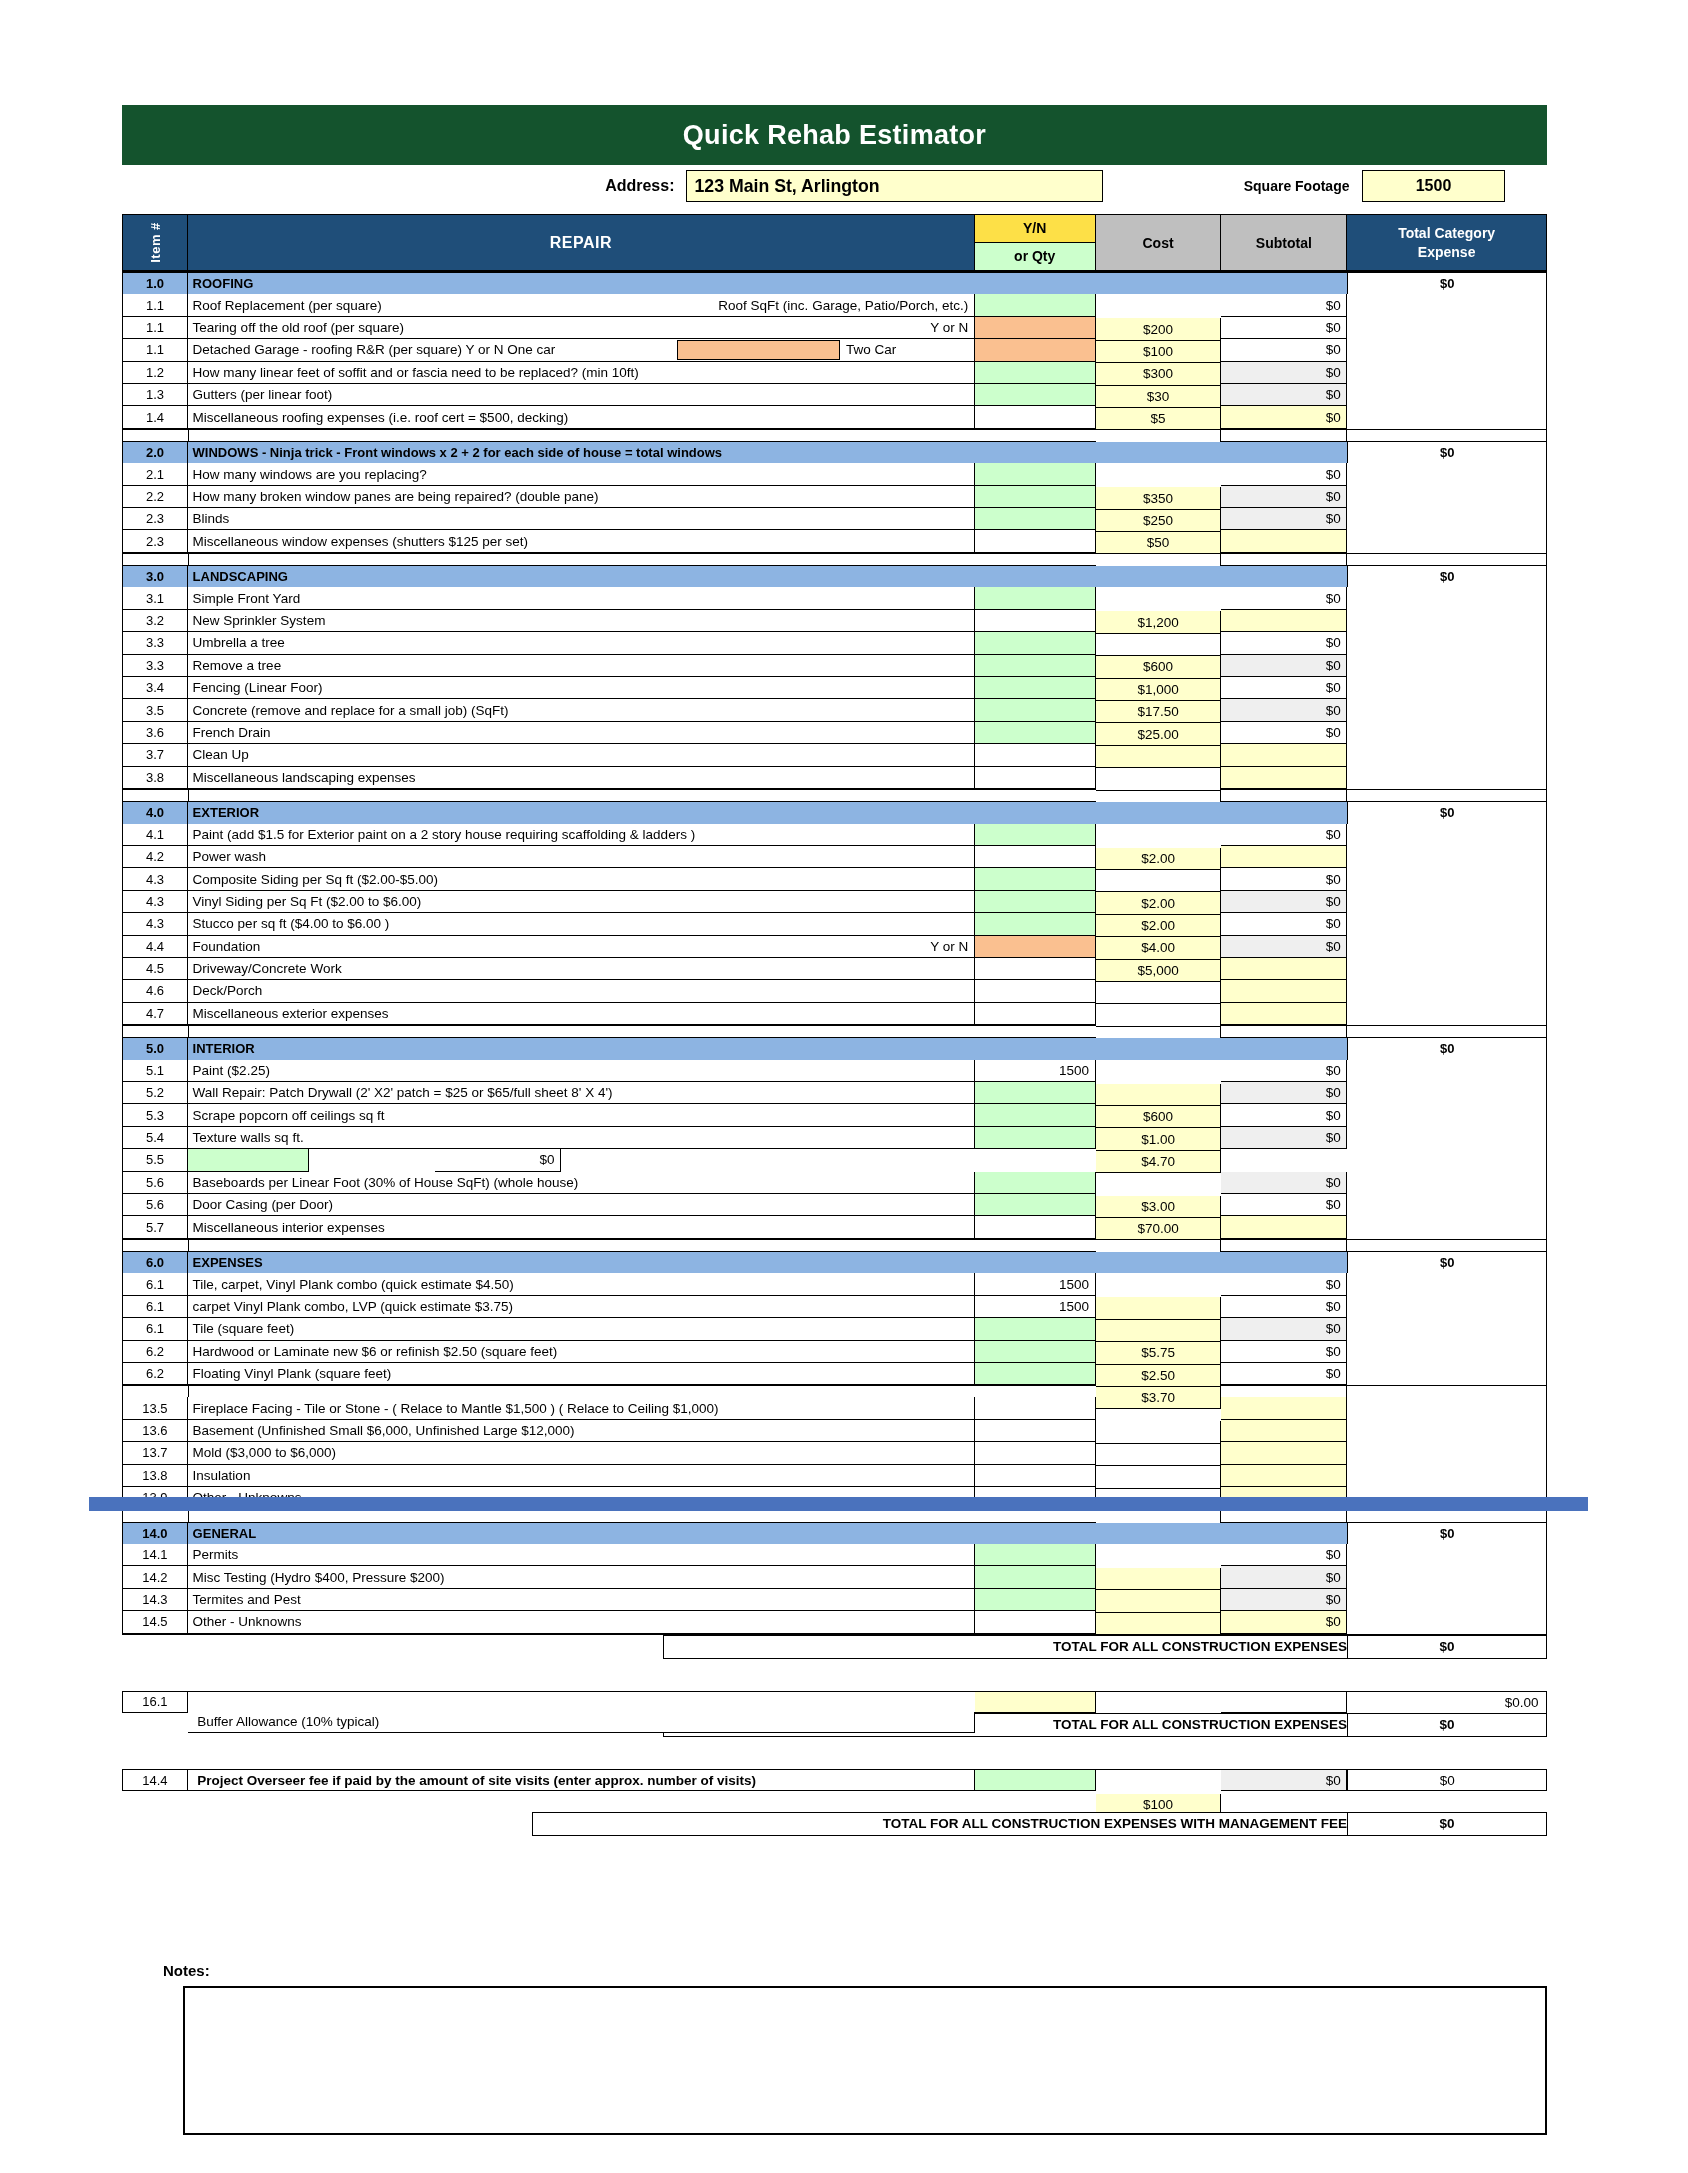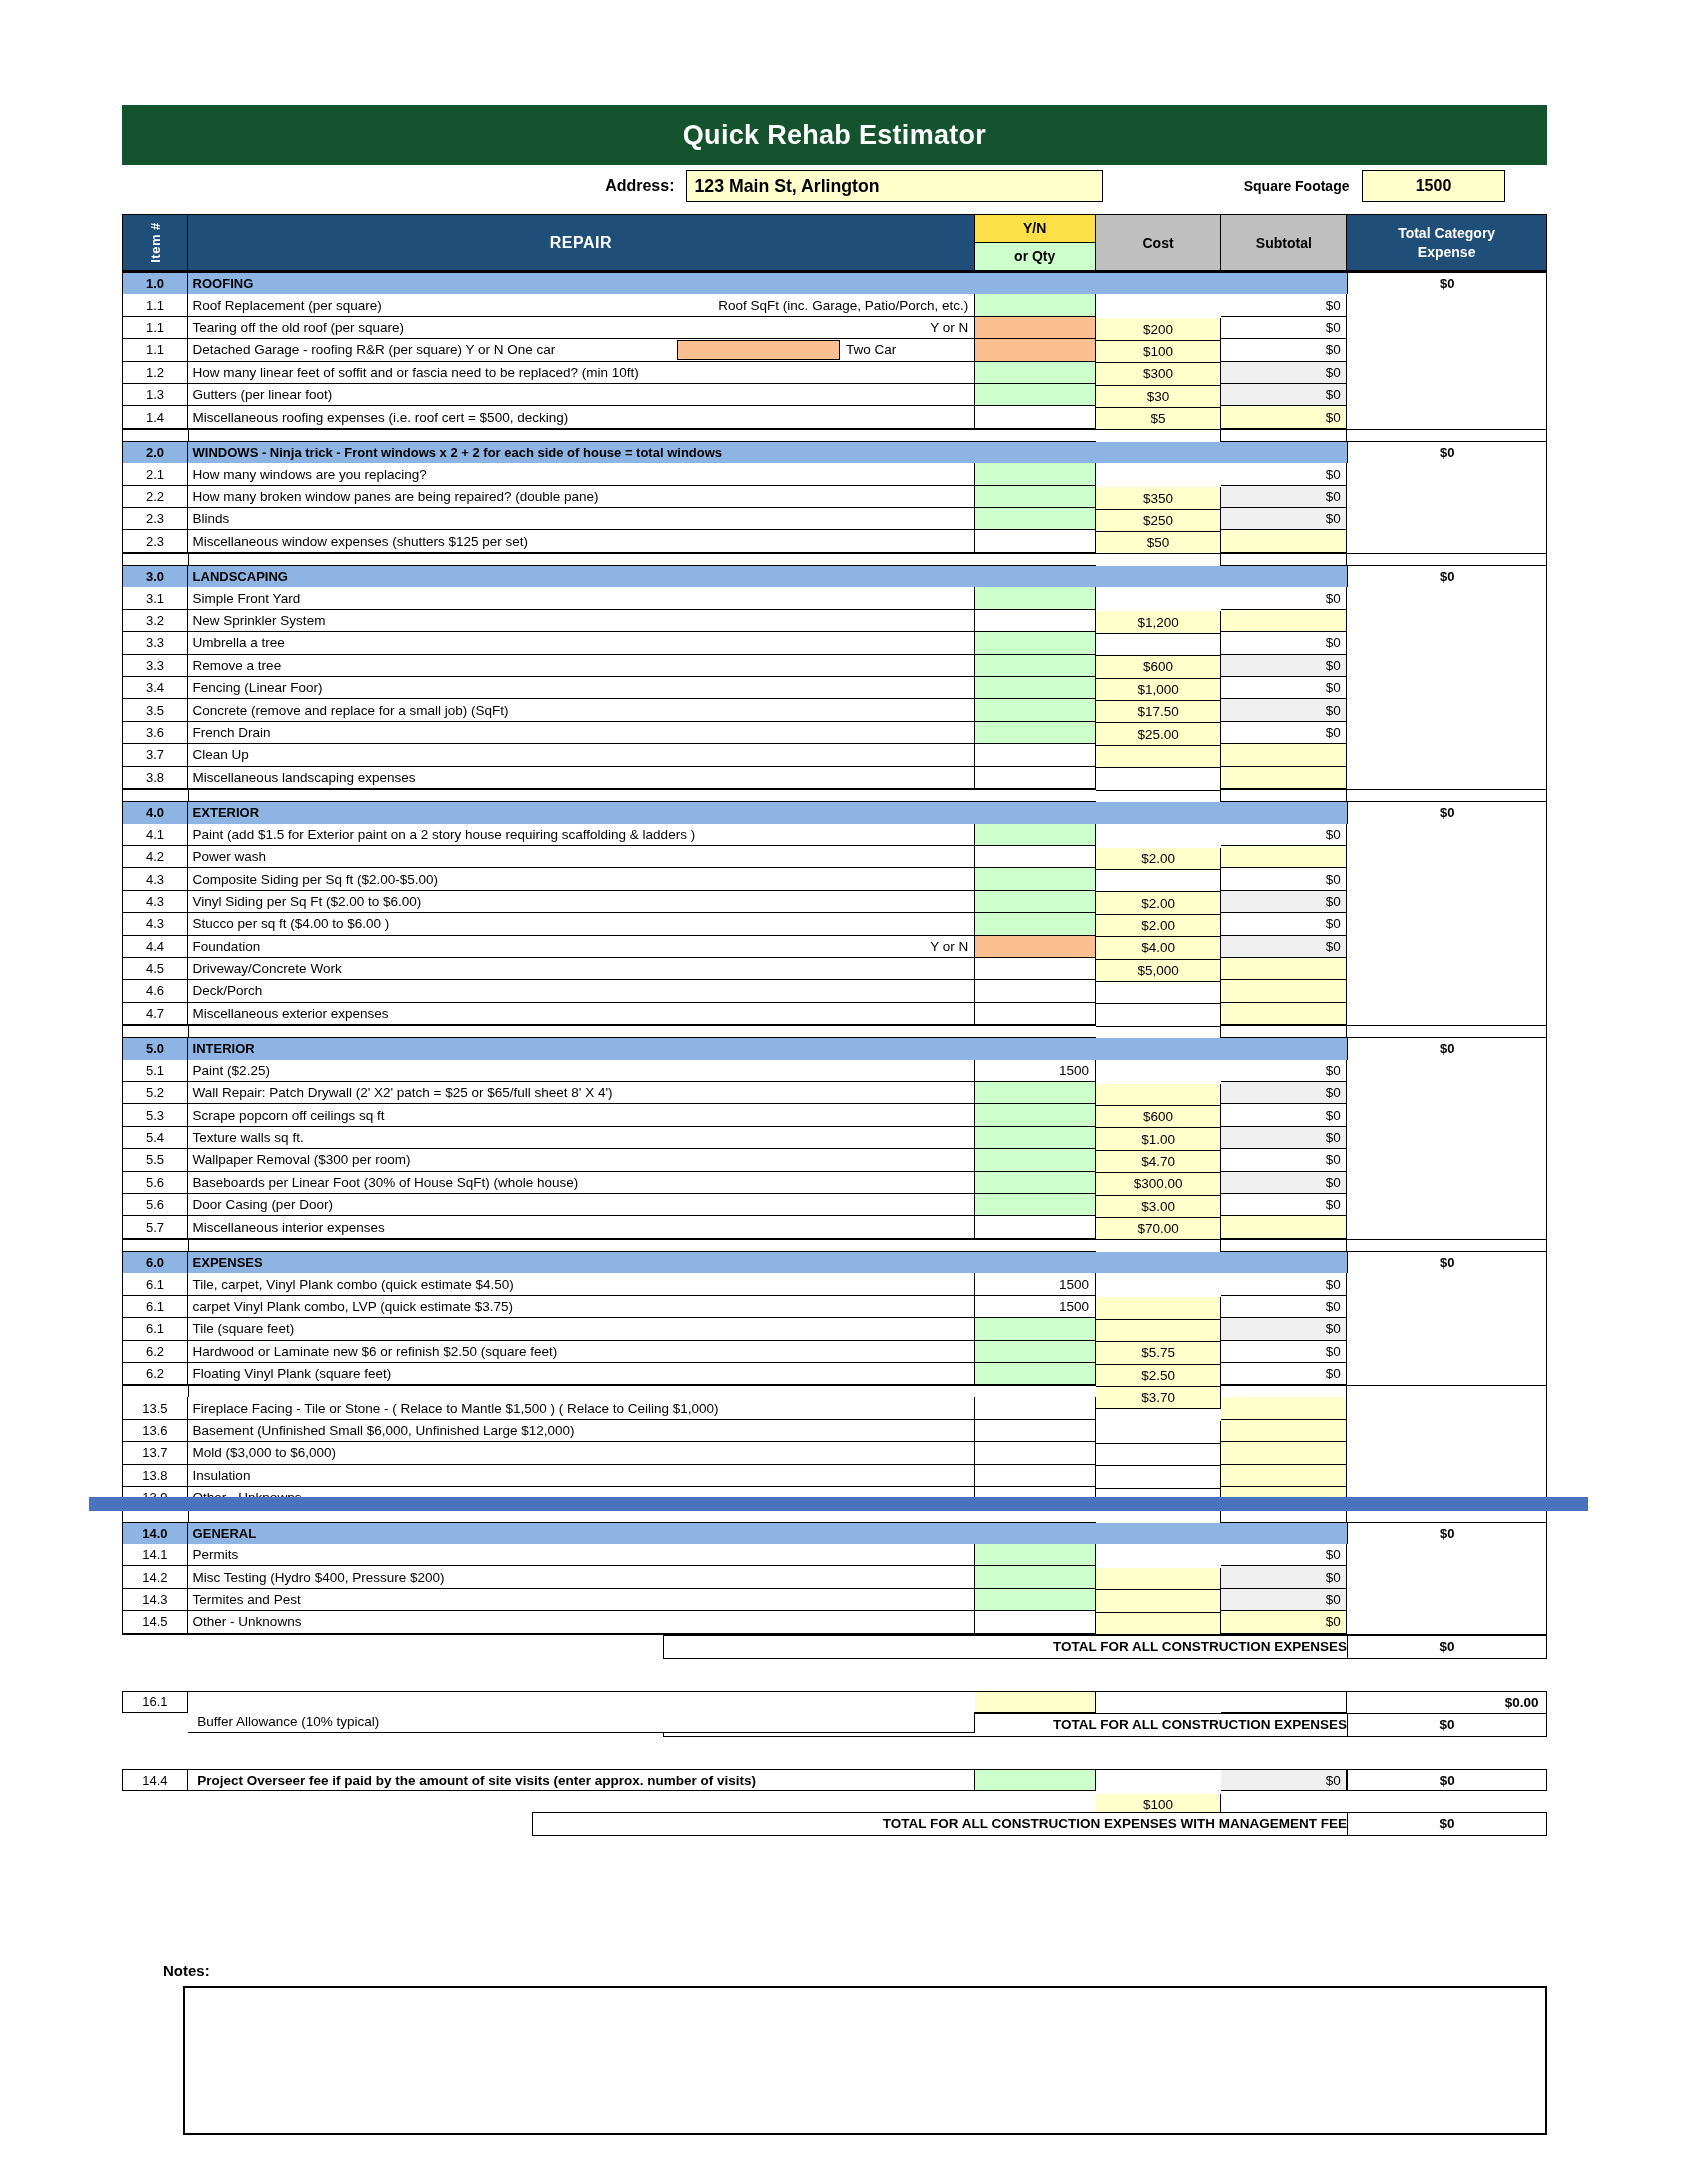--- a/index.html
+++ b/index.html
@@ -117,21 +117,21 @@
   .row {
     display: flex;
     width: 1425px;
     box-sizing: border-box;
   }
   .c-item   { width: 65px;  }
   .c-repair { width: 788px; }
   .c-qty    { width: 121px; }
   .c-cost   { width: 126px; }
   .c-sub    { width: 126px; }
-  .c-total  { width: 199px; font-weight: bold; }
+  .c-total  { width: 199px; }
 
   .cell {
     box-sizing: border-box;
     font-size: 13.5px;
     color: #000;
     display: flex;
     align-items: center;
     height: 100%;
     overflow: hidden;
     white-space: nowrap;
@@ -788,23 +788,20 @@
           <div class="cell c-repair">
             <span>Texture walls sq ft.</span>
           </div>
           <div class="cell c-qty fill-green"></div>
           <div class="cell c-cost fill-yellow">$4.70</div>
           <div class="cell c-sub fill-gray">$0</div>
           <div class="cell c-total"></div>
         </div>
         <div class="row d-row">
           <div class="cell c-item">5.5</div>
-          <div class="cell c-repair">
-            <span>Wallpaper Removal ($300 per room)</span>
-          </div>
           <div class="cell c-qty fill-green"></div>
           <div class="cell c-cost fill-yellow">$300.00</div>
           <div class="cell c-sub fill-white">$0</div>
           <div class="cell c-total"></div>
         </div>
         <div class="row d-row">
           <div class="cell c-item">5.6</div>
           <div class="cell c-repair">
             <span>Baseboards per Linear Foot (30% of House SqFt)  (whole house)</span>
           </div>

